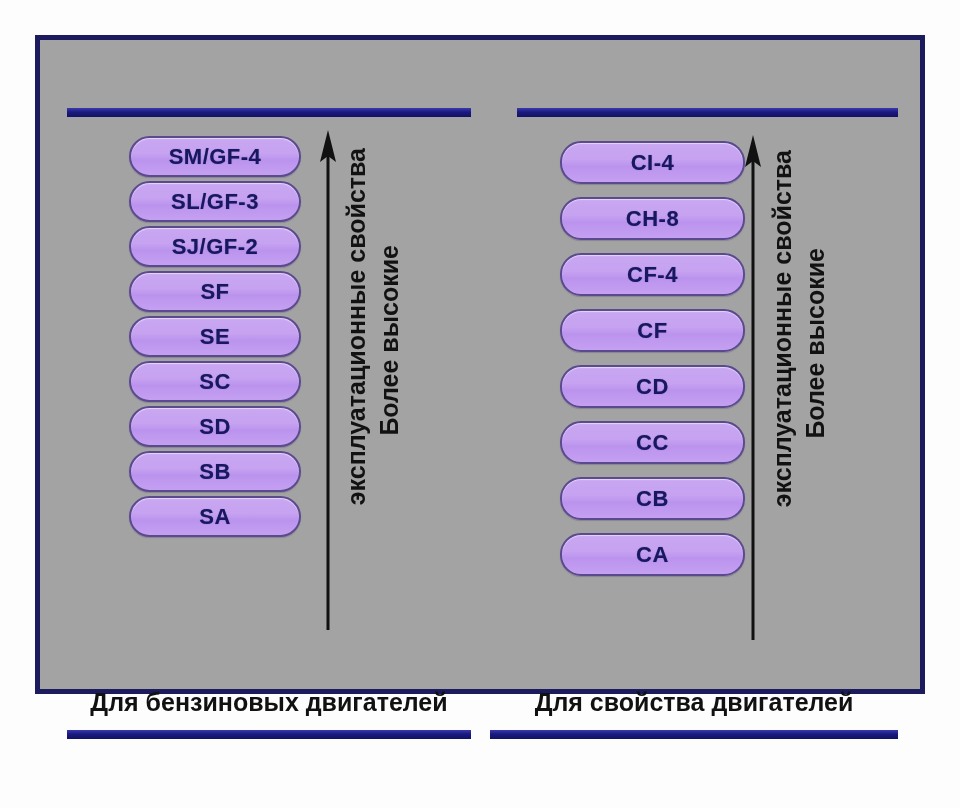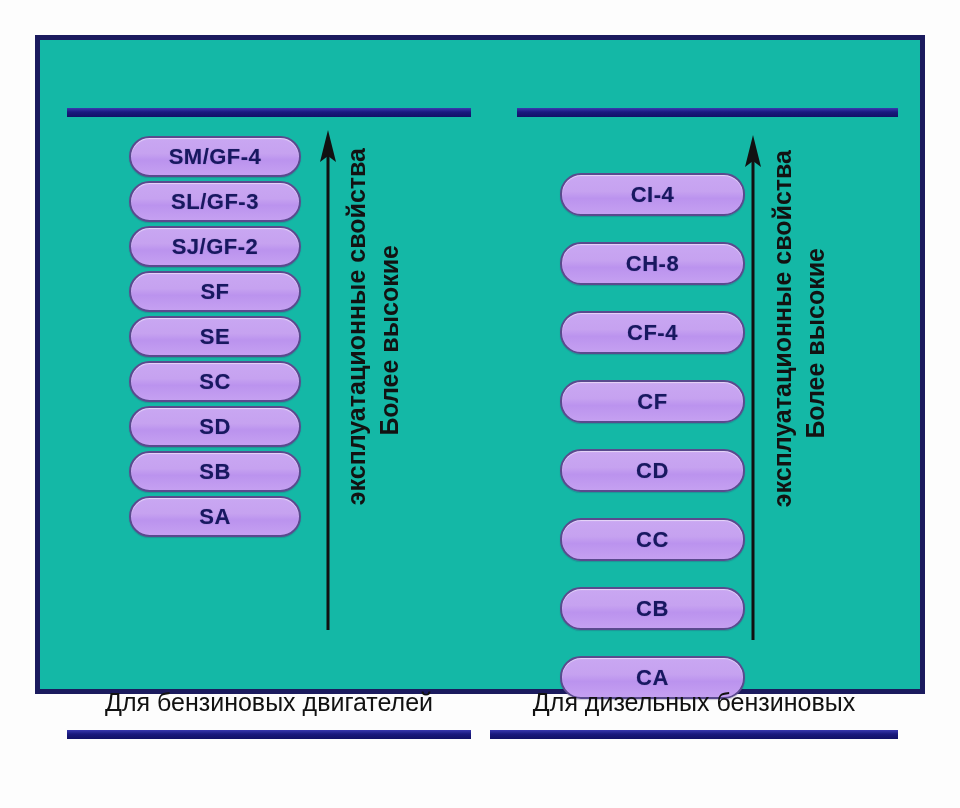--- a/index.html
+++ b/index.html
@@ -23,21 +23,21 @@
 
   
   #frame {
     position: absolute;
     left: 35px;
     top: 35px;
     width: 890px;
     height: 659px;
     border: 5px solid #1b1b5e;
     box-sizing: border-box;
-    background: #14b8a6;
+    background: #a3a3a3;
   }
 
   
   .column {
     position: absolute;
     top: 60px;
     height: 625px;
   }
   #col-gasoline { left: 27px;  width: 405px; }
   #col-diesel   { left: 450px; width: 408px; }
@@ -79,21 +79,21 @@
     display: flex;
     align-items: center;
     justify-content: center;
     color: #181860;
     font-weight: bold;
     font-size: 22px;
     letter-spacing: 0.5px;
     text-shadow: 0 0 1px rgba(24,24,96,0.45);
   }
   #stack-diesel .pill { height: 43px; gap: 0; }
-  #stack-diesel { gap: 26px; margin-top: 32px; }
+  #stack-diesel { gap: 13px; }
 
   
   .arrow {
     position: absolute;
     width: 26px;
   }
   .arrow svg { display: block; }
   #arrow-gasoline { left: 276px; top: 90px;  height: 500px; }
   #arrow-diesel   { left: 700px; top: 95px;  height: 505px; }
 
@@ -110,21 +110,21 @@
     line-height: 1.0;
   }
   #vcap-gasoline-outer { left: 305px; top: 108px; }
   #vcap-gasoline-inner { left: 337px; top: 205px; }
   #vcap-diesel-outer   { left: 730px; top: 110px; }
   #vcap-diesel-inner   { left: 762px; top: 208px; }
 
   
   .hcaption {
     position: absolute;
-    font-weight: normal;
+    font-weight: bold;
     font-size: 25px;
     color: #111111;
     white-space: nowrap;
   }
   #hcap-gasoline { left: 30px; top: 648px; width: 400px; text-align: center; }
   #hcap-diesel   { left: 452px; top: 648px; width: 404px; text-align: center; }
 </style>
 </head>
 <body>
 
@@ -180,19 +180,19 @@
       <div class="arrow" id="arrow-diesel" style="left:250px;top:35px;height:505px">
         <svg width="26" height="505" viewBox="0 0 26 505">
           <polygon points="13,0 21,32 13,26 5,32" fill="#111111"></polygon>
           <rect x="11.5" y="26" width="3" height="479" fill="#111111"></rect>
         </svg>
       </div>
 
       <div class="vcaption" id="vcap-diesel-outer" style="left:280px;top:50px">эксплуатационные свойства</div>
       <div class="vcaption" id="vcap-diesel-inner" style="left:313px;top:148px">Более высокие</div>
 
-      <div class="hcaption" id="hcap-diesel" style="left:0;top:588px;width:408px">Для дизельных бензиновых</div>
+      <div class="hcaption" id="hcap-diesel" style="left:0;top:588px;width:408px">Для свойства двигателей</div>
 
       <div class="rule" id="rule-bot-diesel" style="left:0;top:630px;width:408px"></div>
     </div>
 
   </div>
 </div>
 
 </body></html>

